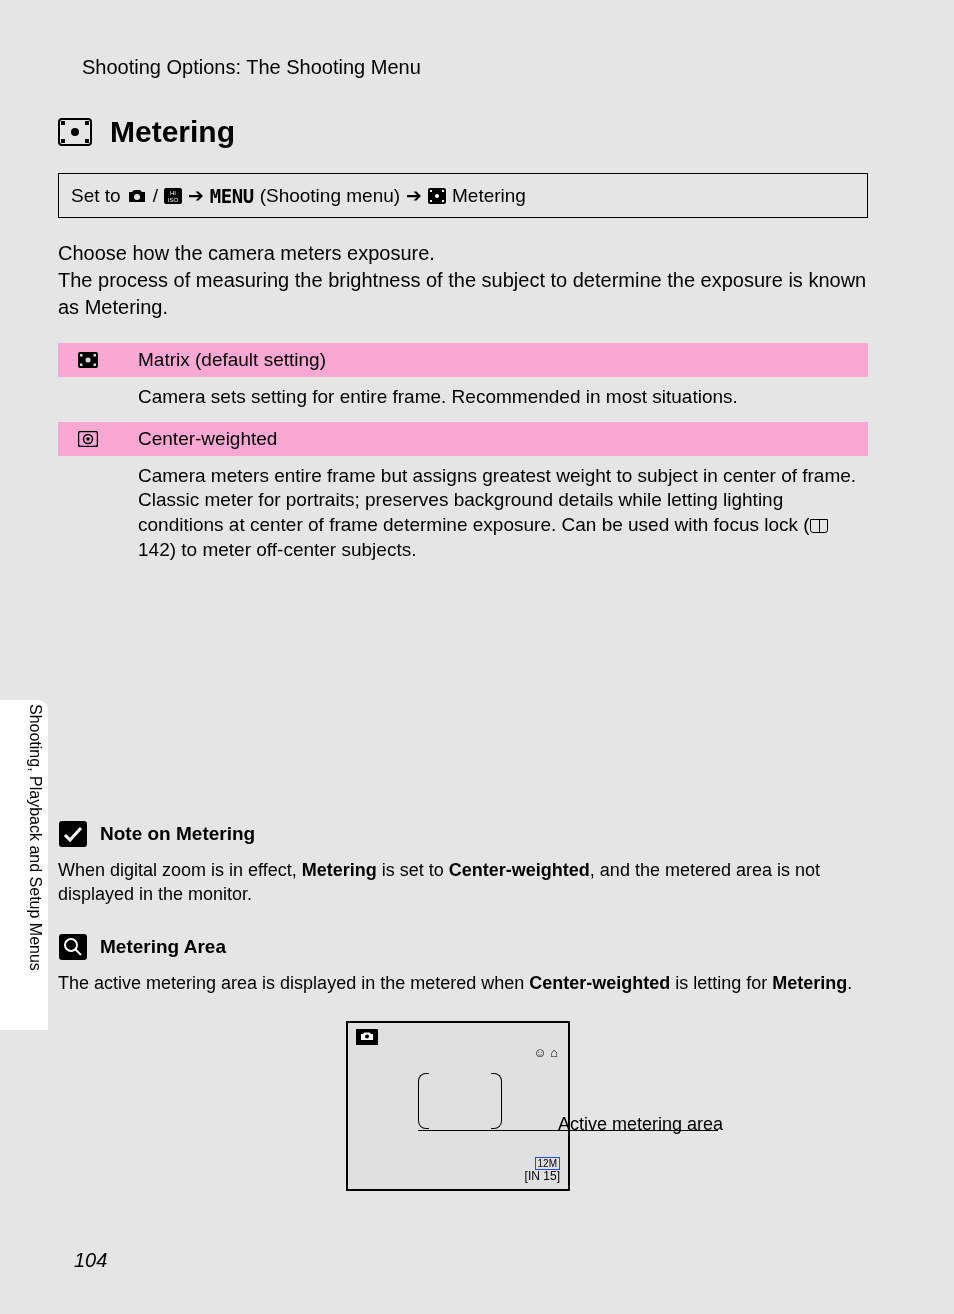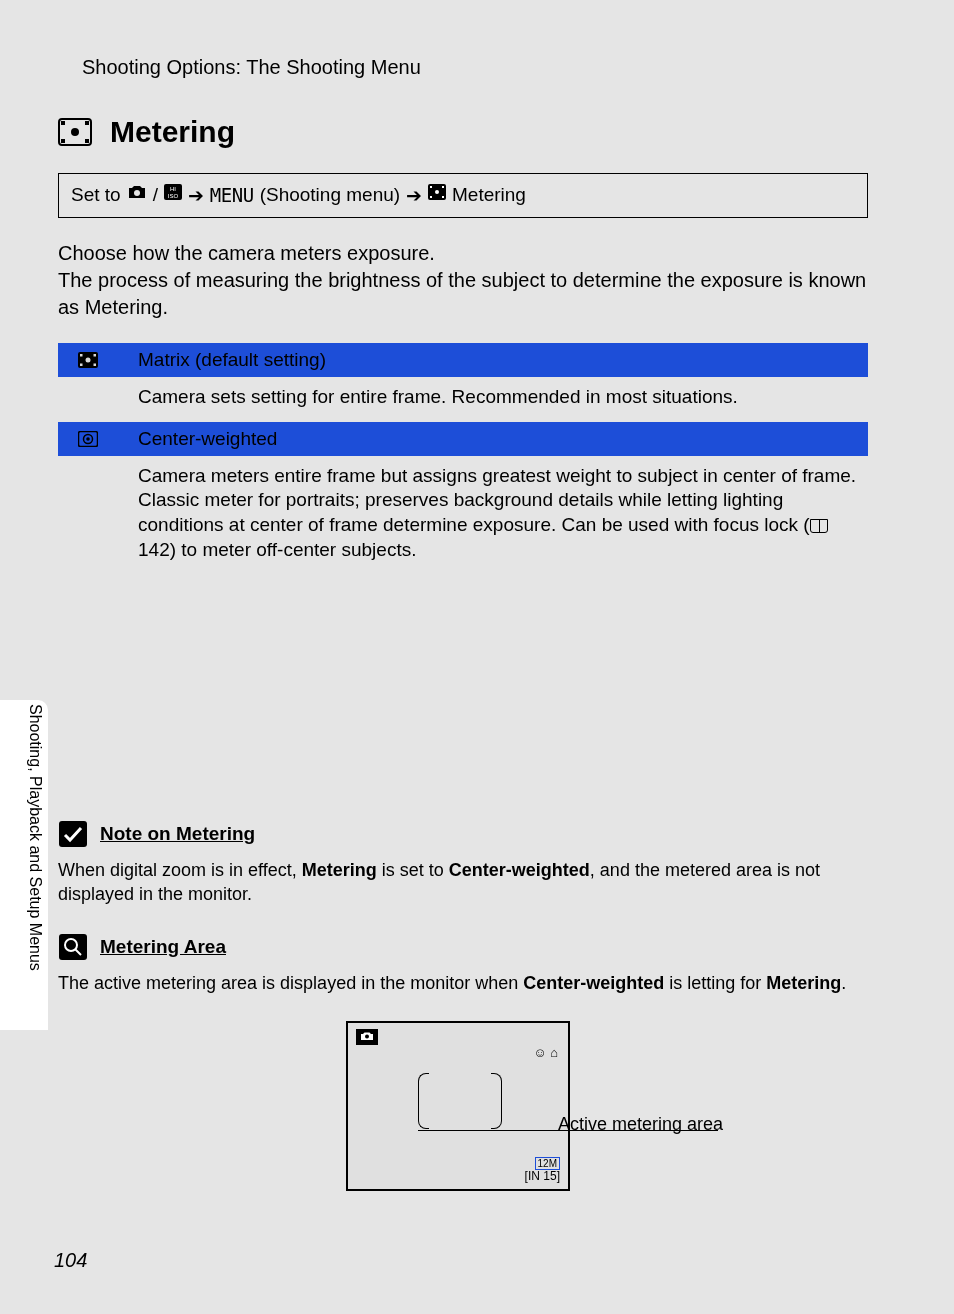--- a/index.html
+++ b/index.html
@@ -38,39 +38,39 @@
   .heading-text {
     font-size: 30px;
     font-weight: 700;
   }
   .setto-box {
     border: 1px solid #000;
     padding: 10px 12px;
     font-size: 19px;
     margin-bottom: 22px;
     display: flex;
-    align-items: flex-start;
+    align-items: center;
     gap: 6px;
     flex-wrap: wrap;
   }
   .inline-icon {
     display: inline-flex;
     align-items: center;
     justify-content: center;
   }
   .body-text {
     font-size: 20px;
     line-height: 1.35;
     margin-bottom: 22px;
   }
   .option-table {
     width: 100%;
   }
   .option-header {
-    background: #1d4ed8;
+    background: #f9a8d4;
     display: flex;
     align-items: center;
     padding: 6px 10px;
     gap: 30px;
   }
   .option-icon-cell {
     width: 40px;
     display: flex;
     justify-content: center;
   }
@@ -86,21 +86,20 @@
     position: absolute;
     left: 58px;
     top: 820px;
     width: 800px;
   }
   .note-heading {
     display: flex;
     align-items: center;
     gap: 12px;
     margin-bottom: 10px;
-    text-decoration: underline;
   }
   .note-heading-icon {
     width: 30px;
     height: 28px;
     display: inline-flex;
     align-items: center;
     justify-content: center;
   }
   .note-heading-text {
     font-size: 19px;
@@ -189,28 +188,28 @@
   .side-text {
     position: absolute;
     left: 26px;
     top: 704px;
     writing-mode: vertical-rl;
     font-size: 16px;
     transform: rotate(0deg);
   }
   .page-number {
     position: absolute;
-    left: 54px;
+    left: 74px;
     bottom: 42px;
     font-size: 20px;
     font-style: italic;
   }
   .menu-font {
     font-family: ui-monospace, monospace;
-    font-weight: 400;
+    font-weight: 700;
     letter-spacing: -0.5px;
   }
   .book-icon {
     display:inline-block;
     width:18px; height:14px;
     border:1px solid #000;
     border-radius:0 0 3px 3px;
     position:relative;
     vertical-align:-2px;
   }
@@ -334,21 +333,21 @@
     <span class="note-heading-icon">
       <svg width="28" height="26" viewBox="0 0 28 26">
           <rect x="0" y="0" width="28" height="26" rx="3" fill="#000"></rect>
           <circle cx="12" cy="11" r="6" fill="none" stroke="#fff" stroke-width="2"></circle>
           <path d="M16 15l6 6" stroke="#fff" stroke-width="2"></path>
         </svg>
     </span>
     <span class="note-heading-text">Metering Area</span>
   </div>
   <div class="note-body">
-    <span>The active metering area is displayed in the monitor when </span><span class="bold">Center-weighted</span><span> is letting for </span><span class="bold">Metering</span><span>.</span>
+    <span>The active metering area is displayed in the metered when </span><span class="bold">Center-weighted</span><span> is letting for </span><span class="bold">Metering</span><span>.</span>
   </div>
 
   <div class="monitor-figure" style="position:relative; width:600px; margin:0 auto;">
     <div class="monitor">
       <div class="cam-badge">
         <svg width="14" height="10" viewBox="0 0 14 10">
             <path d="M1 3h2l1.5-1.5h5L11 3h2v6H1z" fill="#fff"></path>
             <circle cx="7" cy="5.5" r="2" fill="#000"></circle>
           </svg>
       </div>

